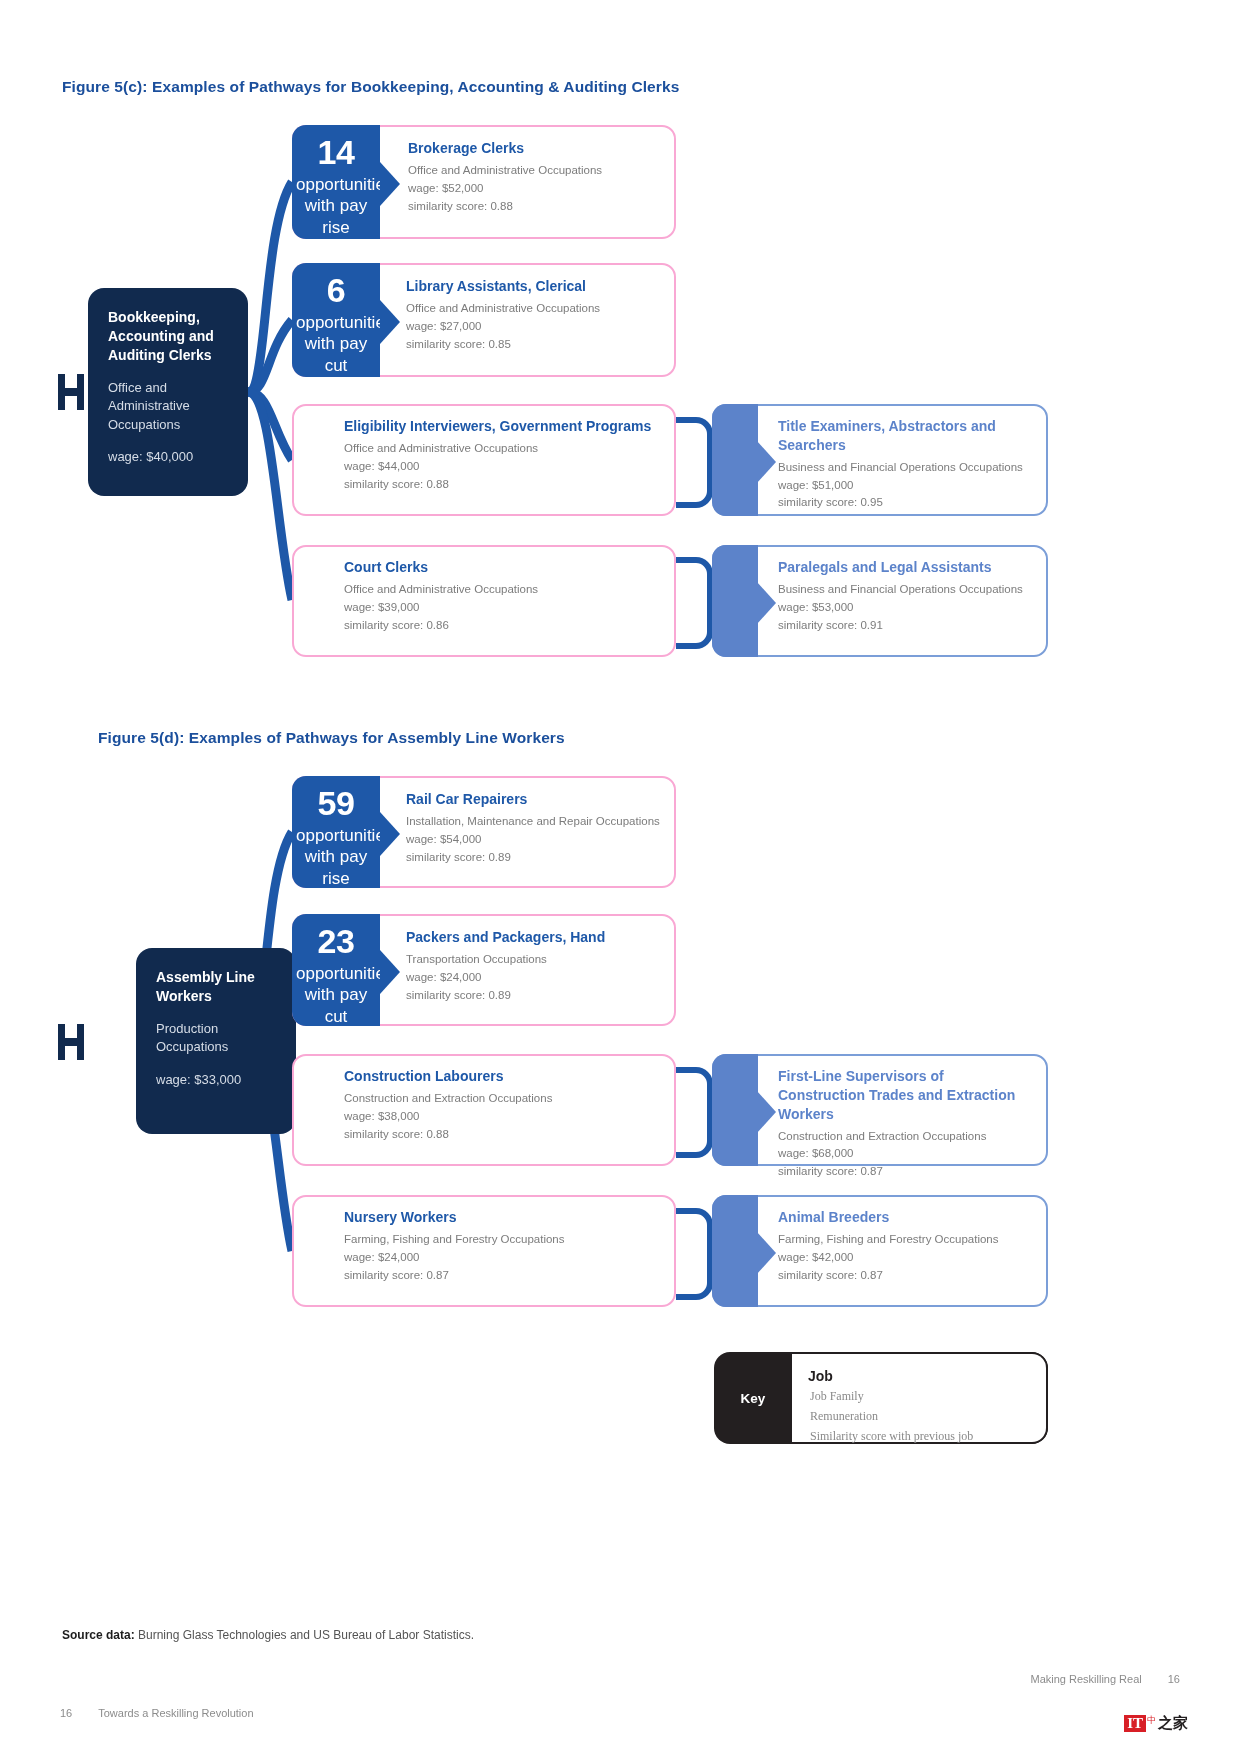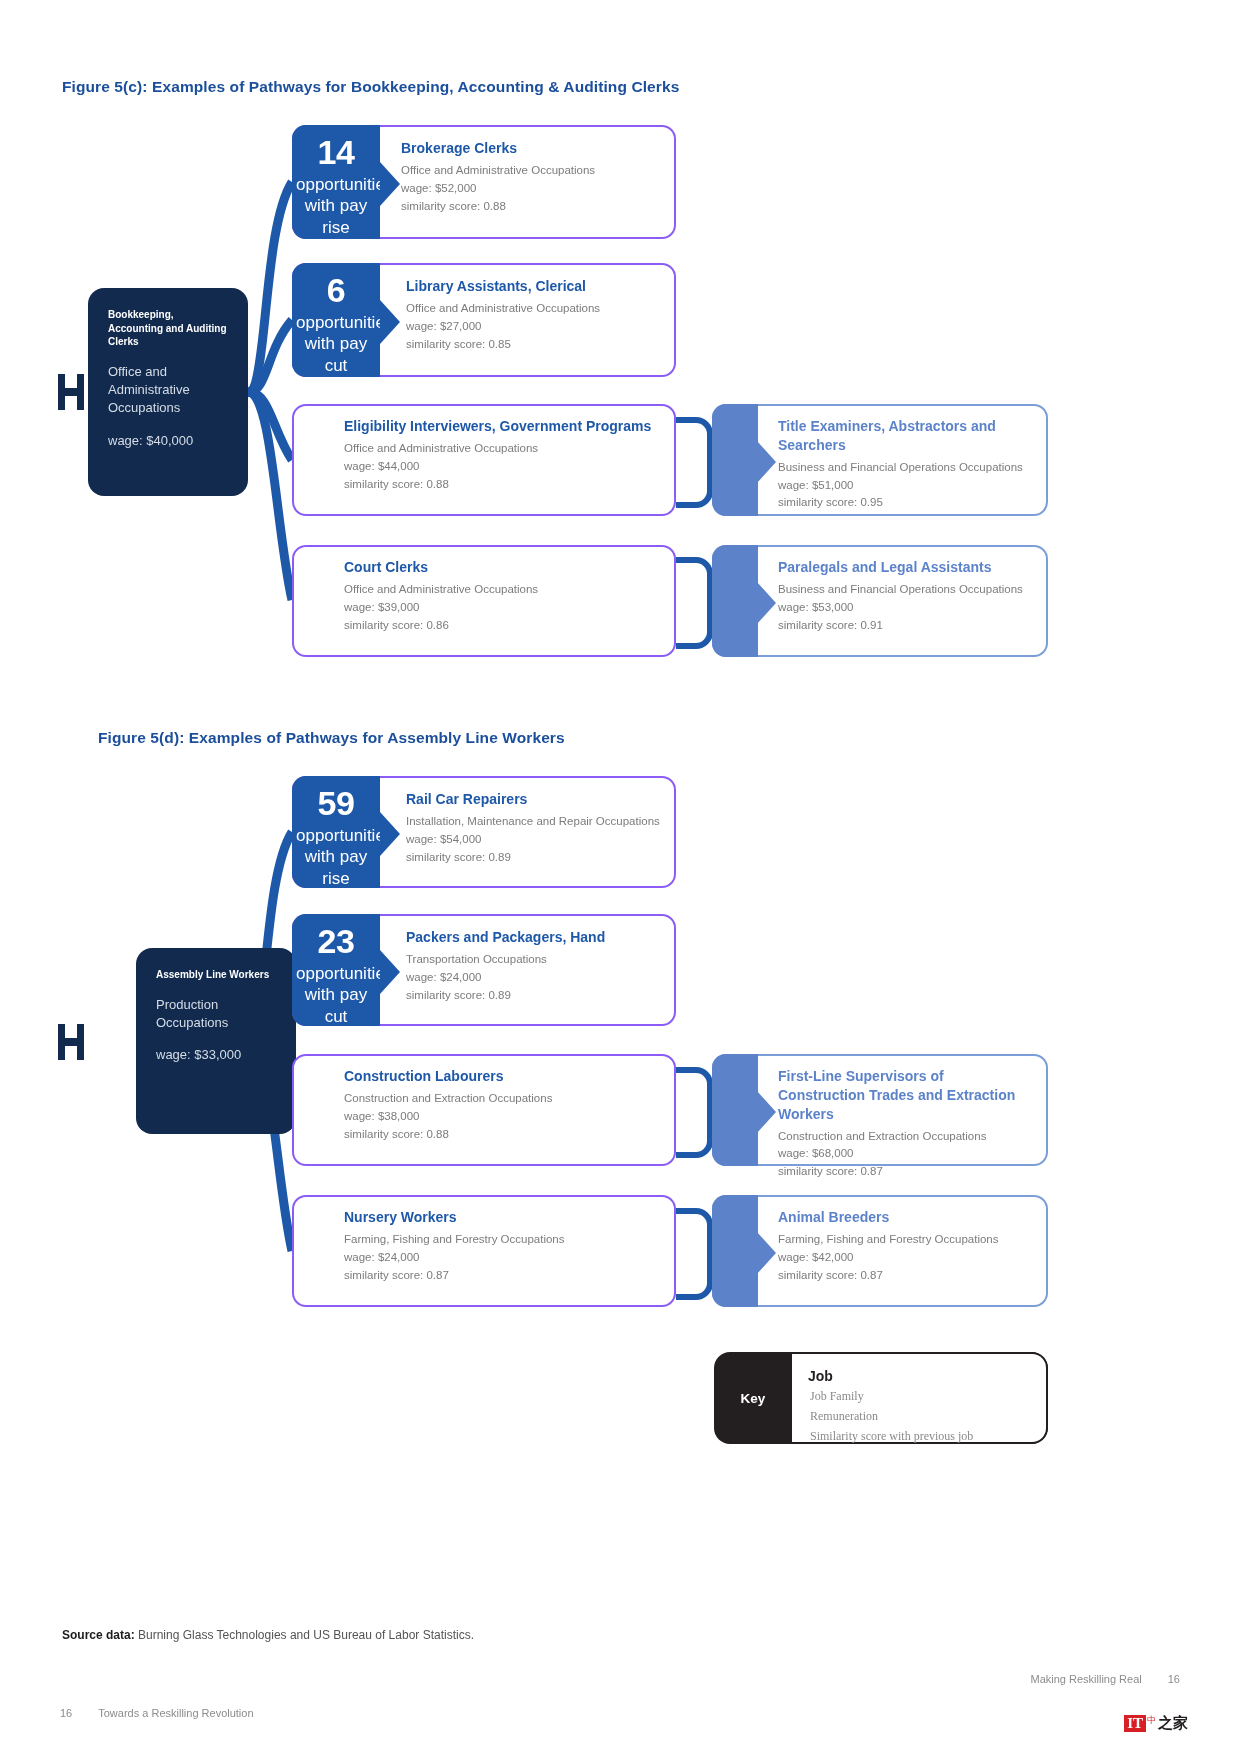--- a/index.html
+++ b/index.html
@@ -30,39 +30,39 @@
 
   
   .root-node{
     position:absolute;
     background:#112a4e;
     border-radius:16px;
     color:#ffffff;
     padding:20px 18px 18px 20px;
   }
   .root-title{
-    font-size:10px; font-weight:bold; line-height:1.35; color:#ffffff;
+    font-size:14px; font-weight:bold; line-height:1.35; color:#ffffff;
     margin:0 0 14px 0;
   }
   .root-fam{
     font-size:13px; line-height:1.42; color:#d6dde7; margin:0 0 14px 0; font-weight:normal;
   }
   .root-wage{
     font-size:13px; line-height:1.4; color:#d6dde7; margin:0; font-weight:normal;
   }
 
   
   .hmark{ position:absolute; }
   .hmark .bar{ position:absolute; background:#112a4e; }
 
   
   .card{
     position:absolute;
     background:#ffffff;
-    border:2px solid #8b5cf6;
+    border:2px solid #f9a8d4;
     border-radius:14px;
   }
   .card.l2{ border-color:#7b9ed8; }
 
   .badge{
     position:absolute;
     left:-2px; top:-2px;
     width:88px;
     background:#1e58a8;
     border-radius:14px 0 0 14px;
@@ -213,21 +213,21 @@
     <p class="root-wage">wage: $40,000</p>
   </div>
 
   <div class="card" style="left:292px; top:125px; width:384px; height:114px;">
     <div class="badge" style="height:114px;">
       <span class="num">14</span>
       <span class="lbl">opportunities</span>
       <span class="lbl">with pay rise</span>
     </div>
     <div class="badge-arrow" style="left:86px; top:35px;"></div>
-    <div class="card-body" style="left:107px; top:12px; right:12px;">
+    <div class="card-body" style="left:114px; top:12px; right:12px;">
       <p class="card-title">Brokerage Clerks</p>
       <p class="card-line">Office and Administrative Occupations</p>
       <p class="card-line">wage: $52,000</p>
       <p class="card-line">similarity score: 0.88</p>
     </div>
   </div>
 
   <div class="card" style="left:292px; top:263px; width:384px; height:114px;">
     <div class="badge" style="height:114px;">
       <span class="num">6</span>

